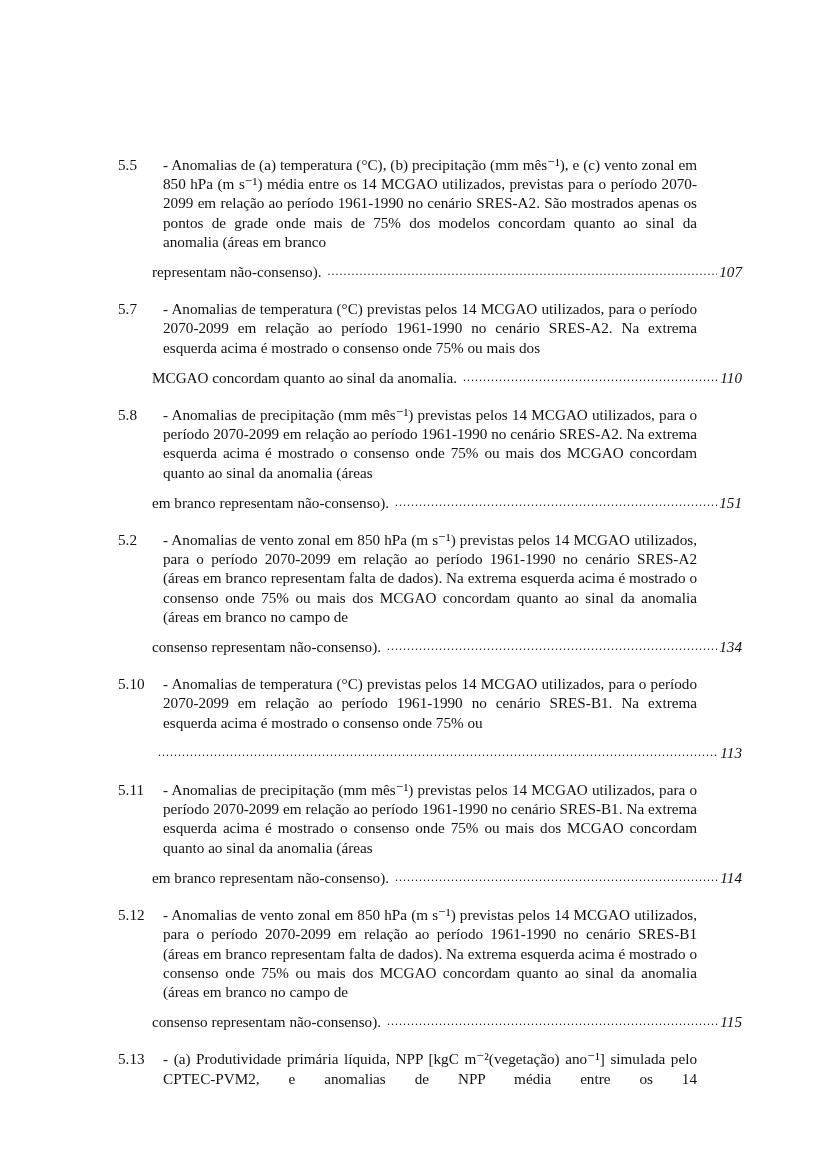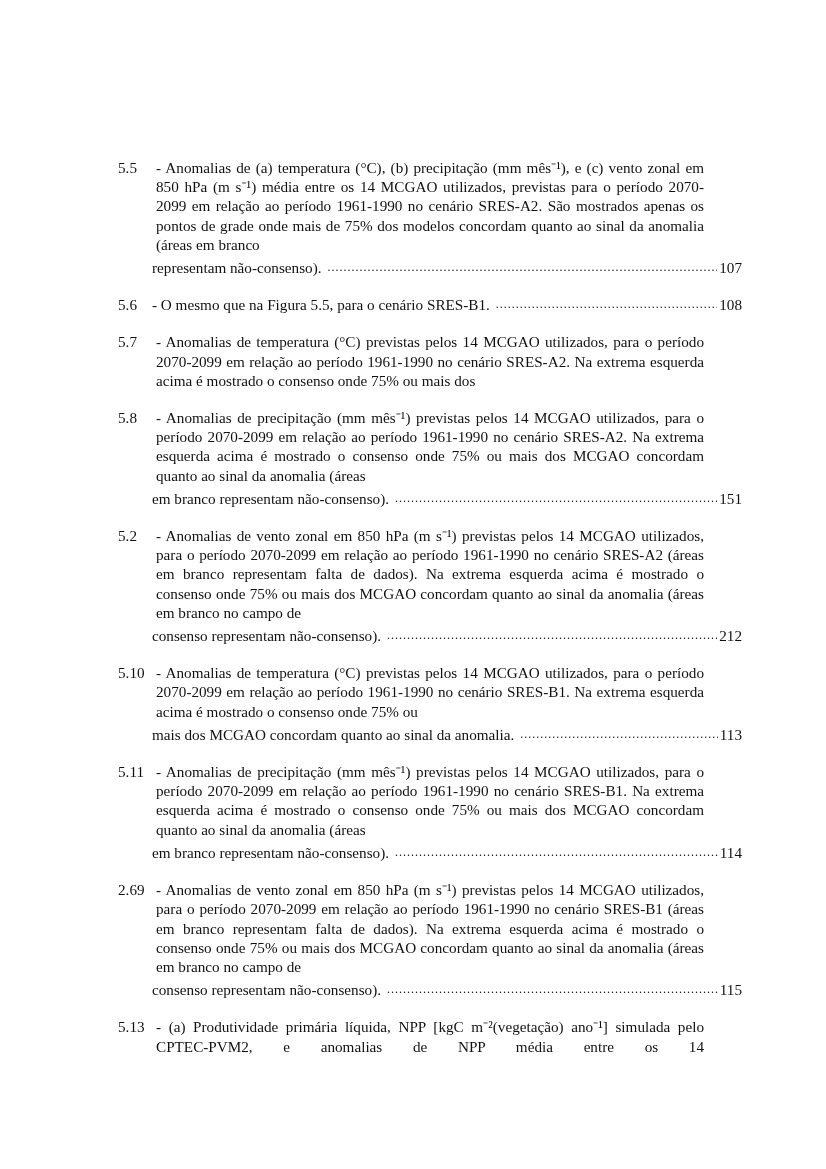--- a/index.html
+++ b/index.html
@@ -11,38 +11,37 @@
       width: 826px;
       height: 1169px;
       position: relative;
       overflow: hidden;
       font-family: "Liberation Serif", "DejaVu Serif", serif;
       color: #111111;
     }
     .page {
       position: absolute;
       left: 118px;
-      top: 154px;
+      top: 144px;
       width: 590px;
     }
     .entry {
       position: relative;
       font-size: 15.2px;
       line-height: 19.2px;
       text-align: justify;
       margin-bottom: 18px;
     }
     .entry .num {
       position: absolute;
       left: 0;
       top: 0;
     }
     .entry p {
-      margin: 4px;
-      font-family: Liberation Serif, serif;
+      margin: 11px;
     }
     .hang {
       margin: 0;
       padding-left: 34px;
       text-align: justify;
       text-align-last: auto;
     }
     .leader-line {
       display: flex;
       align-items: flex-start;
@@ -58,93 +57,90 @@
       white-space: nowrap;
       margin: 0 2px 0 6px;
       letter-spacing: 1px;
       font-size: 12px;
     }
     .leader-dots::before {
       content: "................................................................................................................................................................................................";
     }
     .page-ref {
       flex: 0 0 auto;
+      font-style: italic;
     }
   </style>
 </head>
 <body>
 
 <div class="page">
 
   <div class="entry">
     <span class="num">5.5</span>
     <p class="hang">- Anomalias de (a) temperatura (°C), (b) precipitação (mm mês⁻¹), e (c) vento zonal em 850 hPa (m s⁻¹) média entre os 14 MCGAO utilizados, previstas para o período 2070-2099 em relação ao período 1961-1990 no cenário SRES-A2. São mostrados apenas os pontos de grade onde mais de 75% dos modelos concordam quanto ao sinal da anomalia (áreas em branco</p>
     <div class="hang leader-line">
       <span class="leader-text">representam não-consenso).</span>
       <span class="leader-dots"></span>
       <span class="page-ref">107</span>
     </div>
   </div>
 
-  <div class="entry">
-    <span class="num">5.6</span>
-    <div class="hang leader-line">
-      <span class="leader-text">- O mesmo que na Figura 5.5, para o cenário SRES-B1.</span>
-      <span class="leader-dots"></span>
-      <span class="page-ref">108</span>
-    </div>
-  </div>
 
   <div class="entry">
     <span class="num">5.7</span>
     <p class="hang">- Anomalias de temperatura (°C) previstas pelos 14 MCGAO utilizados, para o período 2070-2099 em relação ao período 1961-1990 no cenário SRES-A2. Na extrema esquerda acima é mostrado o consenso onde 75% ou mais dos</p>
+    <div class="hang leader-line">
+      <span class="leader-text">MCGAO concordam quanto ao sinal da anomalia.</span>
+      <span class="leader-dots"></span>
+      <span class="page-ref">110</span>
+    </div>
   </div>
 
   <div class="entry">
     <span class="num">5.8</span>
     <p class="hang">- Anomalias de precipitação (mm mês⁻¹) previstas pelos 14 MCGAO utilizados, para o período 2070-2099 em relação ao período 1961-1990 no cenário SRES-A2. Na extrema esquerda acima é mostrado o consenso onde 75% ou mais dos MCGAO concordam quanto ao sinal da anomalia (áreas</p>
     <div class="hang leader-line">
       <span class="leader-text">em branco representam não-consenso).</span>
       <span class="leader-dots"></span>
       <span class="page-ref">151</span>
     </div>
   </div>
 
   <div class="entry">
     <span class="num">5.2</span>
     <p class="hang">- Anomalias de vento zonal em 850 hPa (m s⁻¹) previstas pelos 14 MCGAO utilizados, para o período 2070-2099 em relação ao período 1961-1990 no cenário SRES-A2 (áreas em branco representam falta de dados). Na extrema esquerda acima é mostrado o consenso onde 75% ou mais dos MCGAO concordam quanto ao sinal da anomalia (áreas em branco no campo de</p>
     <div class="hang leader-line">
       <span class="leader-text">consenso representam não-consenso).</span>
       <span class="leader-dots"></span>
-      <span class="page-ref">212</span>
+      <span class="page-ref">134</span>
     </div>
   </div>
 
   <div class="entry">
     <span class="num">5.10</span>
     <p class="hang">- Anomalias de temperatura (°C) previstas pelos 14 MCGAO utilizados, para o período 2070-2099 em relação ao período 1961-1990 no cenário SRES-B1. Na extrema esquerda acima é mostrado o consenso onde 75% ou</p>
     <div class="hang leader-line">
-      <span class="leader-text">mais dos MCGAO concordam quanto ao sinal da anomalia.</span>
       <span class="leader-dots"></span>
       <span class="page-ref">113</span>
     </div>
   </div>
 
   <div class="entry">
     <span class="num">5.11</span>
     <p class="hang">- Anomalias de precipitação (mm mês⁻¹) previstas pelos 14 MCGAO utilizados, para o período 2070-2099 em relação ao período 1961-1990 no cenário SRES-B1. Na extrema esquerda acima é mostrado o consenso onde 75% ou mais dos MCGAO concordam quanto ao sinal da anomalia (áreas</p>
     <div class="hang leader-line">
       <span class="leader-text">em branco representam não-consenso).</span>
       <span class="leader-dots"></span>
       <span class="page-ref">114</span>
     </div>
   </div>
 
   <div class="entry">
-    <span class="num">2.69</span>
+    <span class="num">5.12</span>
     <p class="hang">- Anomalias de vento zonal em 850 hPa (m s⁻¹) previstas pelos 14 MCGAO utilizados, para o período 2070-2099 em relação ao período 1961-1990 no cenário SRES-B1 (áreas em branco representam falta de dados). Na extrema esquerda acima é mostrado o consenso onde 75% ou mais dos MCGAO concordam quanto ao sinal da anomalia (áreas em branco no campo de</p>
     <div class="hang leader-line">
       <span class="leader-text">consenso representam não-consenso).</span>
       <span class="leader-dots"></span>
       <span class="page-ref">115</span>
     </div>
   </div>
 
   <div class="entry">
     <span class="num">5.13</span>

